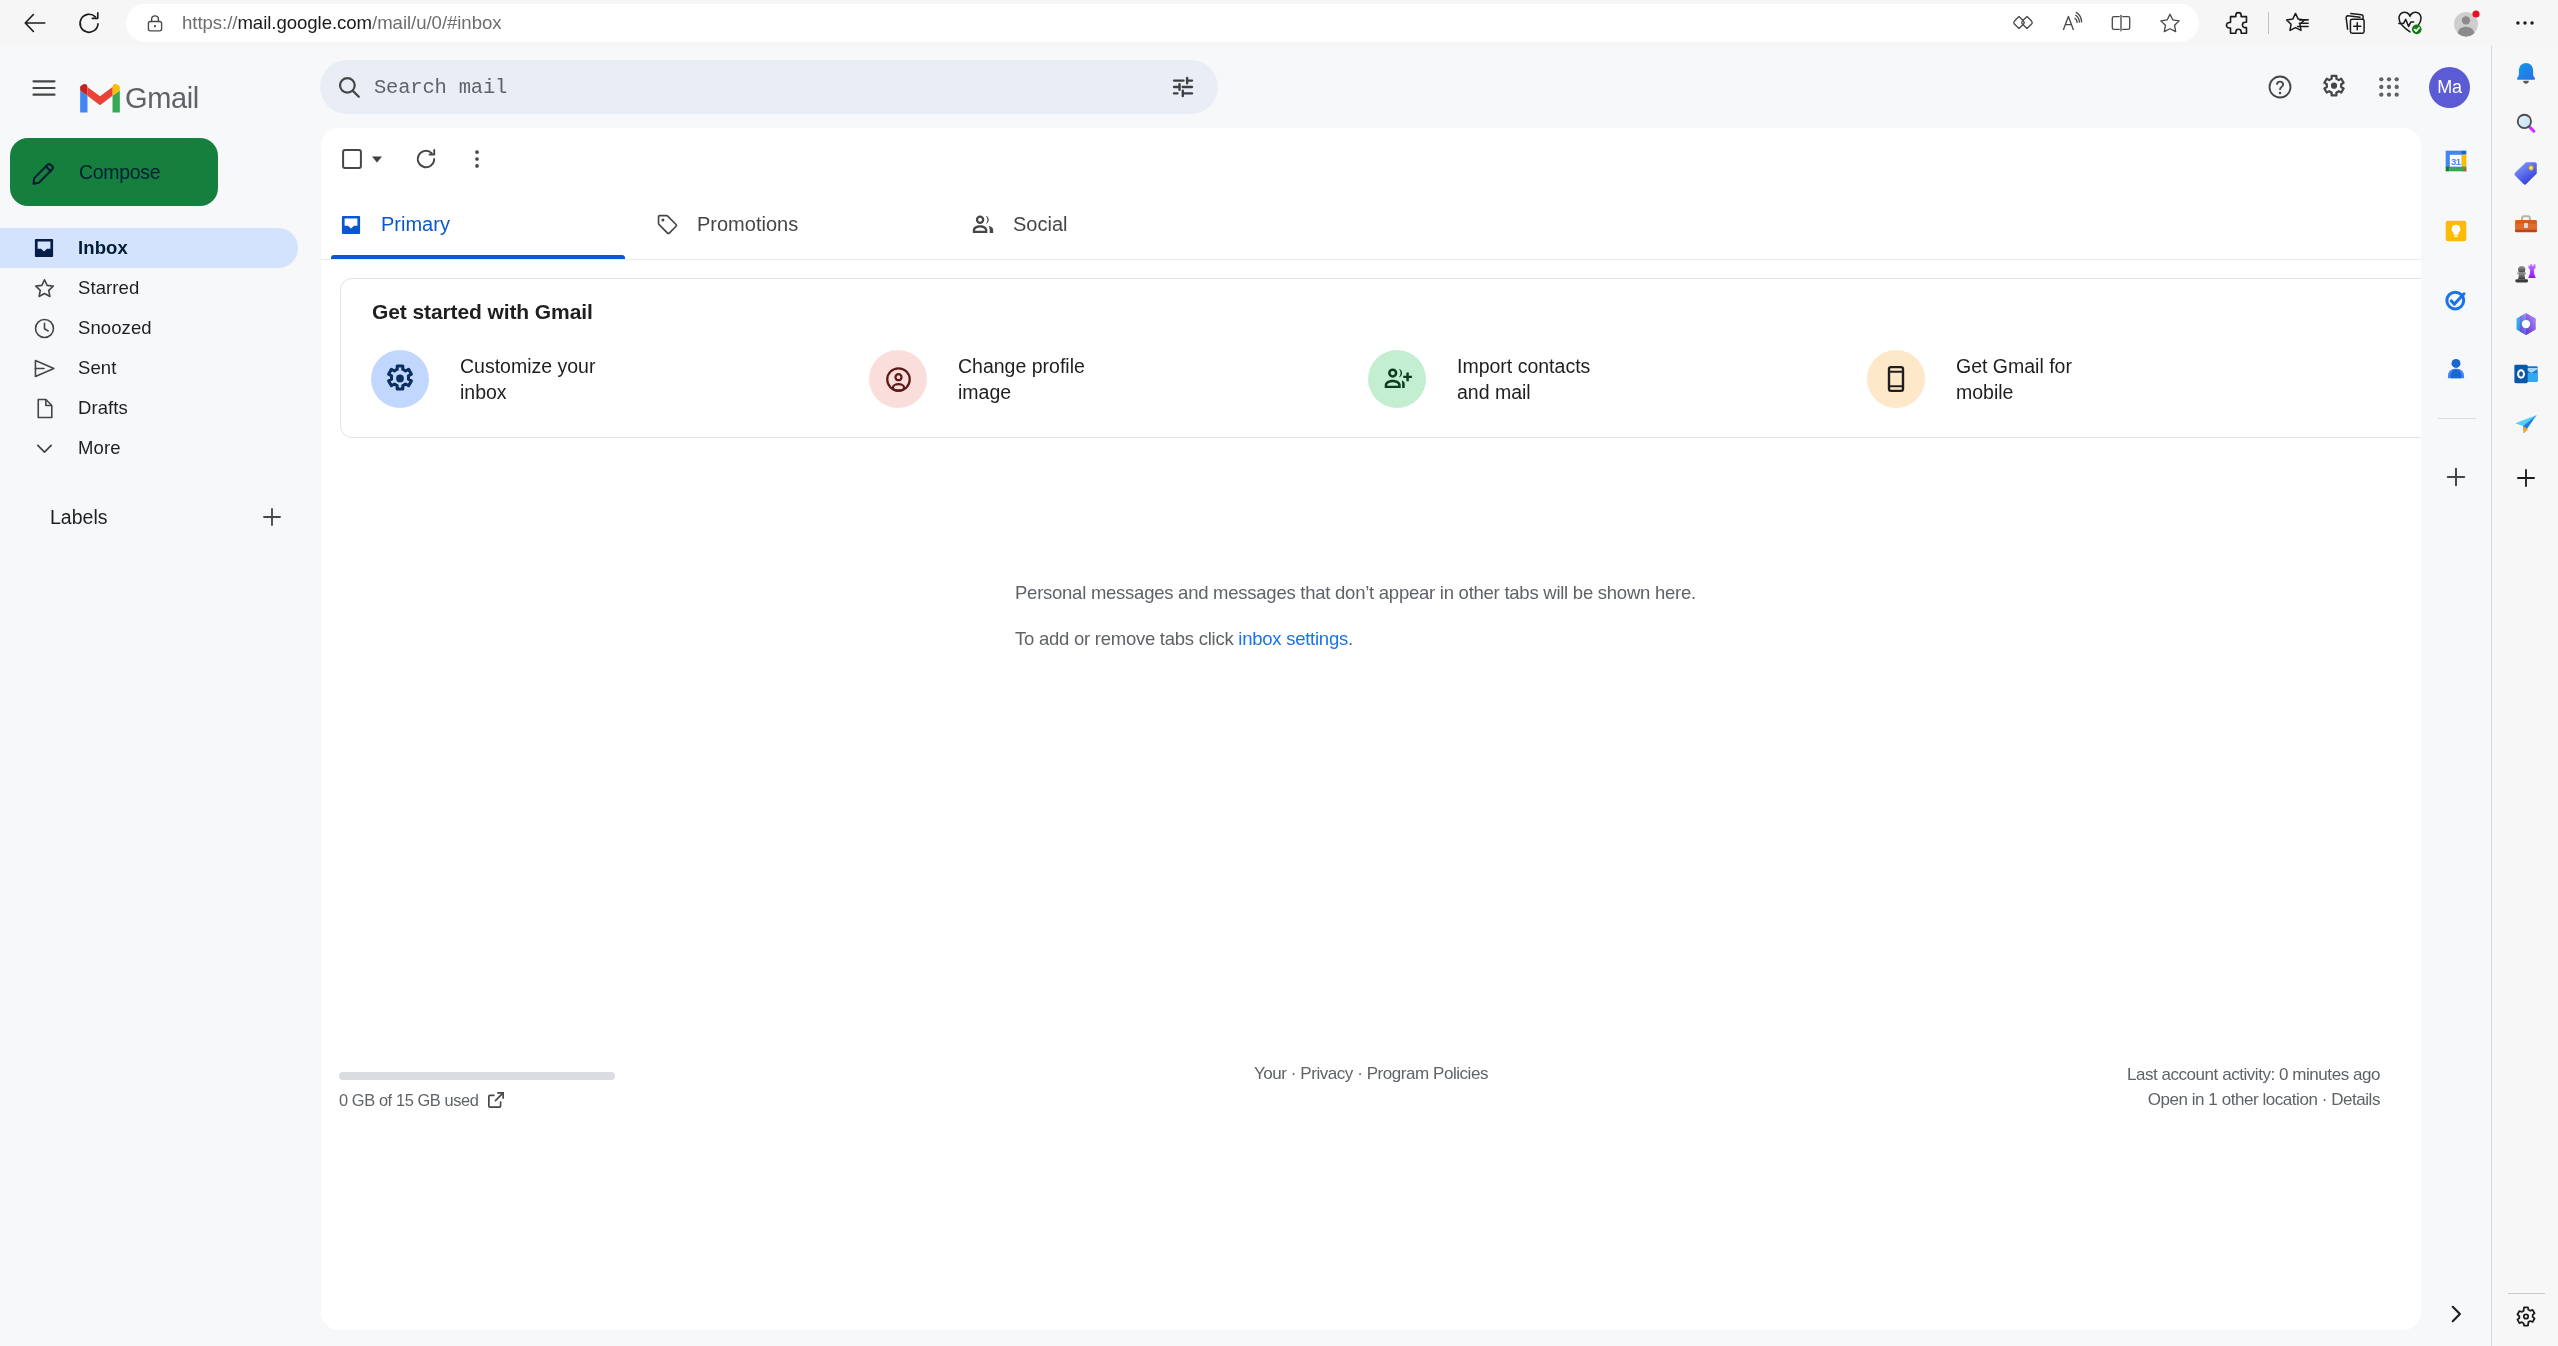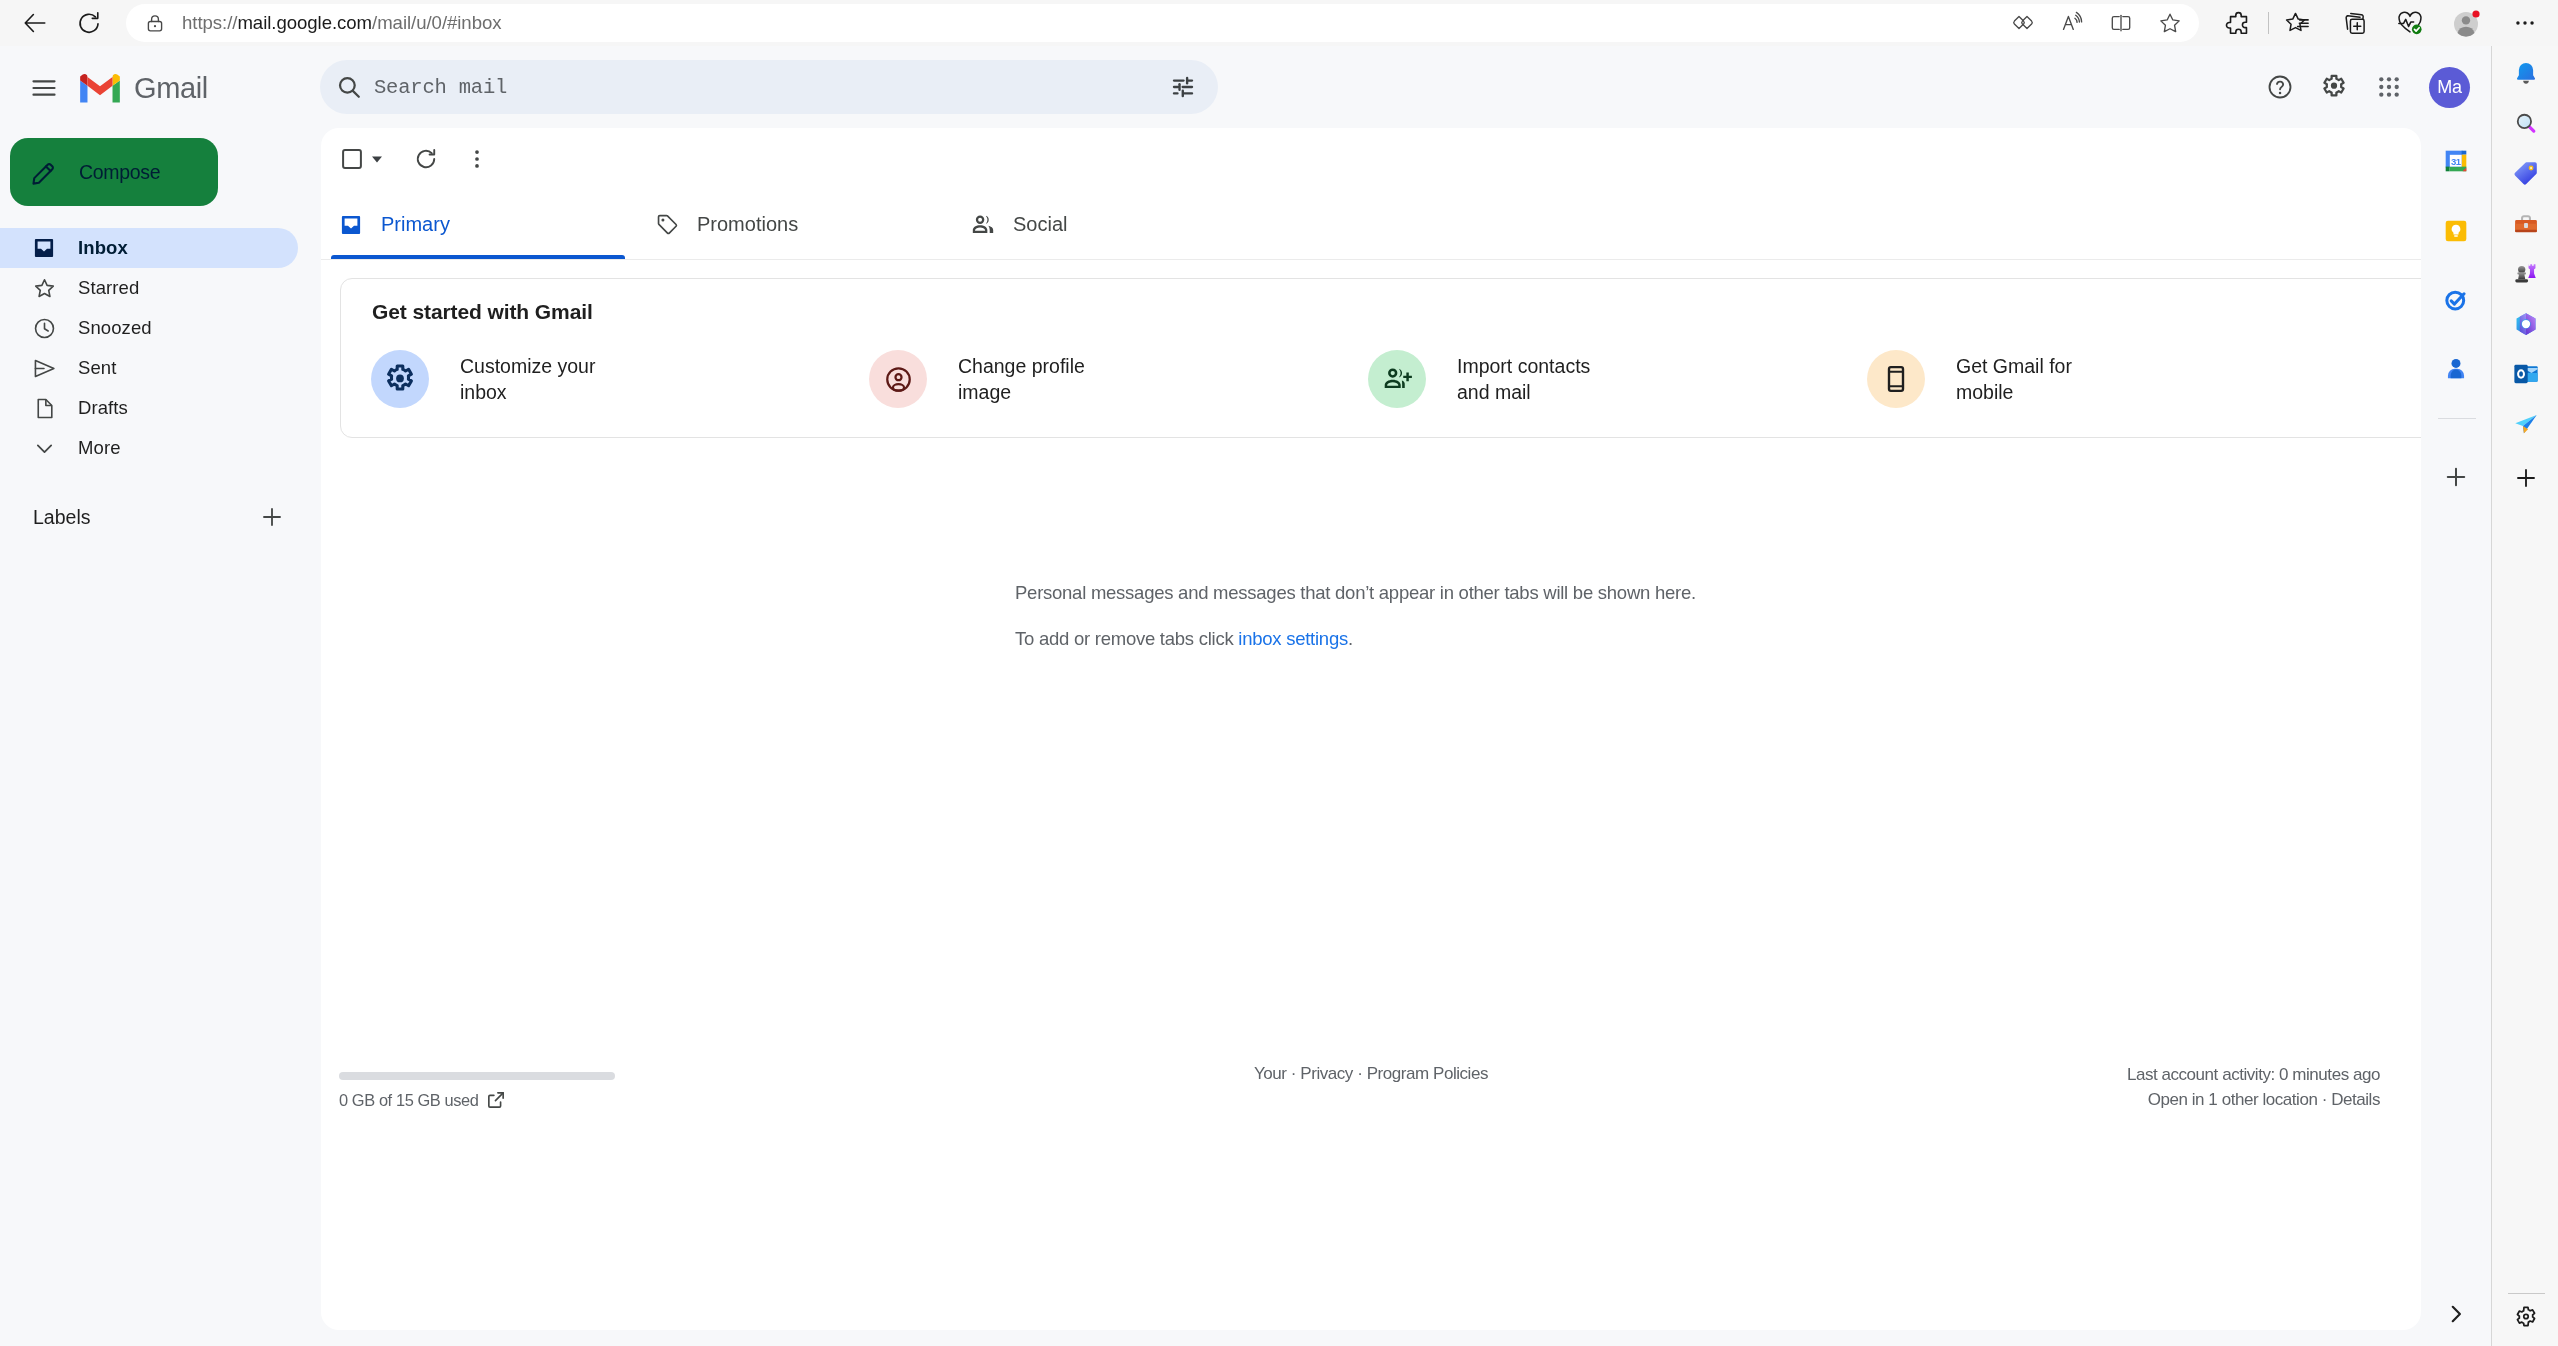--- a/index.html
+++ b/index.html
@@ -23,21 +23,21 @@
   #url-text .dim{color:#6e6e6e;}
   .addr-ico{position:absolute;top:4px;width:38px;height:38px;display:flex;align-items:center;justify-content:center;border-radius:6px;}
   .chrome-ico{position:absolute;top:4px;width:38px;height:38px;display:flex;align-items:center;justify-content:center;border-radius:6px;}
   #chrome-divider{position:absolute;left:2268px;top:12px;width:1.4px;height:22px;background:#c2c2c2;}
 
   
   #gmail{position:absolute;left:0;top:46px;width:2492px;height:1300px;background:#f7f8fa;overflow:hidden;}
   #gmail-header{position:absolute;left:0;top:0;width:2492px;height:82px;}
   #hamburger{position:absolute;left:20px;top:18px;width:48px;height:48px;border-radius:50%;
              display:flex;align-items:center;justify-content:center;}
-  #gmail-logo{position:absolute;left:80px;top:26px;display:flex;align-items:center;gap:14px;}
+  #gmail-logo{position:absolute;left:80px;top:36px;display:flex;align-items:center;gap:5px;}
   #gmail-wordmark{font-size:29px;color:#5f6368;letter-spacing:-0.4px;font-family:"Liberation Sans",sans-serif;}
   #search-bar{position:absolute;left:320px;top:14px;width:898px;height:54px;background:#e9eef6;
               border-radius:27px;display:flex;align-items:center;}
   #search-icon-btn{width:42px;height:42px;margin-left:8px;display:flex;align-items:center;justify-content:center;border-radius:50%;}
   #search-placeholder{margin-left:4px;font-size:20.5px;color:#5f6368;font-family:Liberation Mono, monospace;letter-spacing:-0.2px;}
   #search-opts{position:absolute;right:14px;width:42px;height:42px;display:flex;align-items:center;justify-content:center;border-radius:50%;}
   #header-right{position:absolute;left:2253px;top:14px;}
   .hdr-ico{position:absolute;top:0;width:54px;height:54px;display:flex;align-items:center;justify-content:center;border-radius:50%;}
   #hdr-help{left:0px;}
   #hdr-settings{left:54px;}
@@ -51,21 +51,21 @@
            display:flex;align-items:center;cursor:pointer;}
   #compose-label{position:absolute;left:69px;font-size:19.5px;color:#001d35;font-family:"Liberation Sans",sans-serif;letter-spacing:-0.3px;}
   #nav-list{position:absolute;left:0;top:100px;width:320px;}
   .nav-item{position:relative;height:40px;display:flex;align-items:center;padding-left:32px;
             border-radius:0 20px 20px 0;width:298px;box-sizing:border-box;}
   .nav-item.active{background:#d3e2fd;}
   .nav-item .ico{width:28px;display:flex;align-items:center;justify-content:flex-start;}
   .nav-label{margin-left:18px;font-size:18.5px;color:#1f1f1f;font-family:"Liberation Sans",sans-serif;letter-spacing:0.1px;}
   .nav-item.active .nav-label{font-weight:bold;color:#001d35;}
   #labels-row{position:absolute;left:0;top:370px;width:300px;height:38px;display:flex;align-items:center;
-              justify-content:space-between;padding-left:33px;padding-right:15px;box-sizing:border-box;}
+              justify-content:space-between;padding-left:50px;padding-right:15px;box-sizing:border-box;}
   #labels-title{font-size:19.5px;color:#1f1f1f;font-family:"Liberation Sans",sans-serif;}
 
   
   #main-panel{position:absolute;left:321px;top:82px;width:2100px;height:1202px;background:#fff;
               border-radius:18px 18px 18px 18px;overflow:hidden;}
   #list-toolbar{position:absolute;left:0;top:9px;width:2100px;height:44px;}
   .tb-btn{position:absolute;top:0;width:44px;height:44px;display:flex;align-items:center;justify-content:center;border-radius:50%;}
   #select-all{left:9px;}
   #select-caret{left:46px;width:20px;}
   #tb-refresh{left:83px;}

